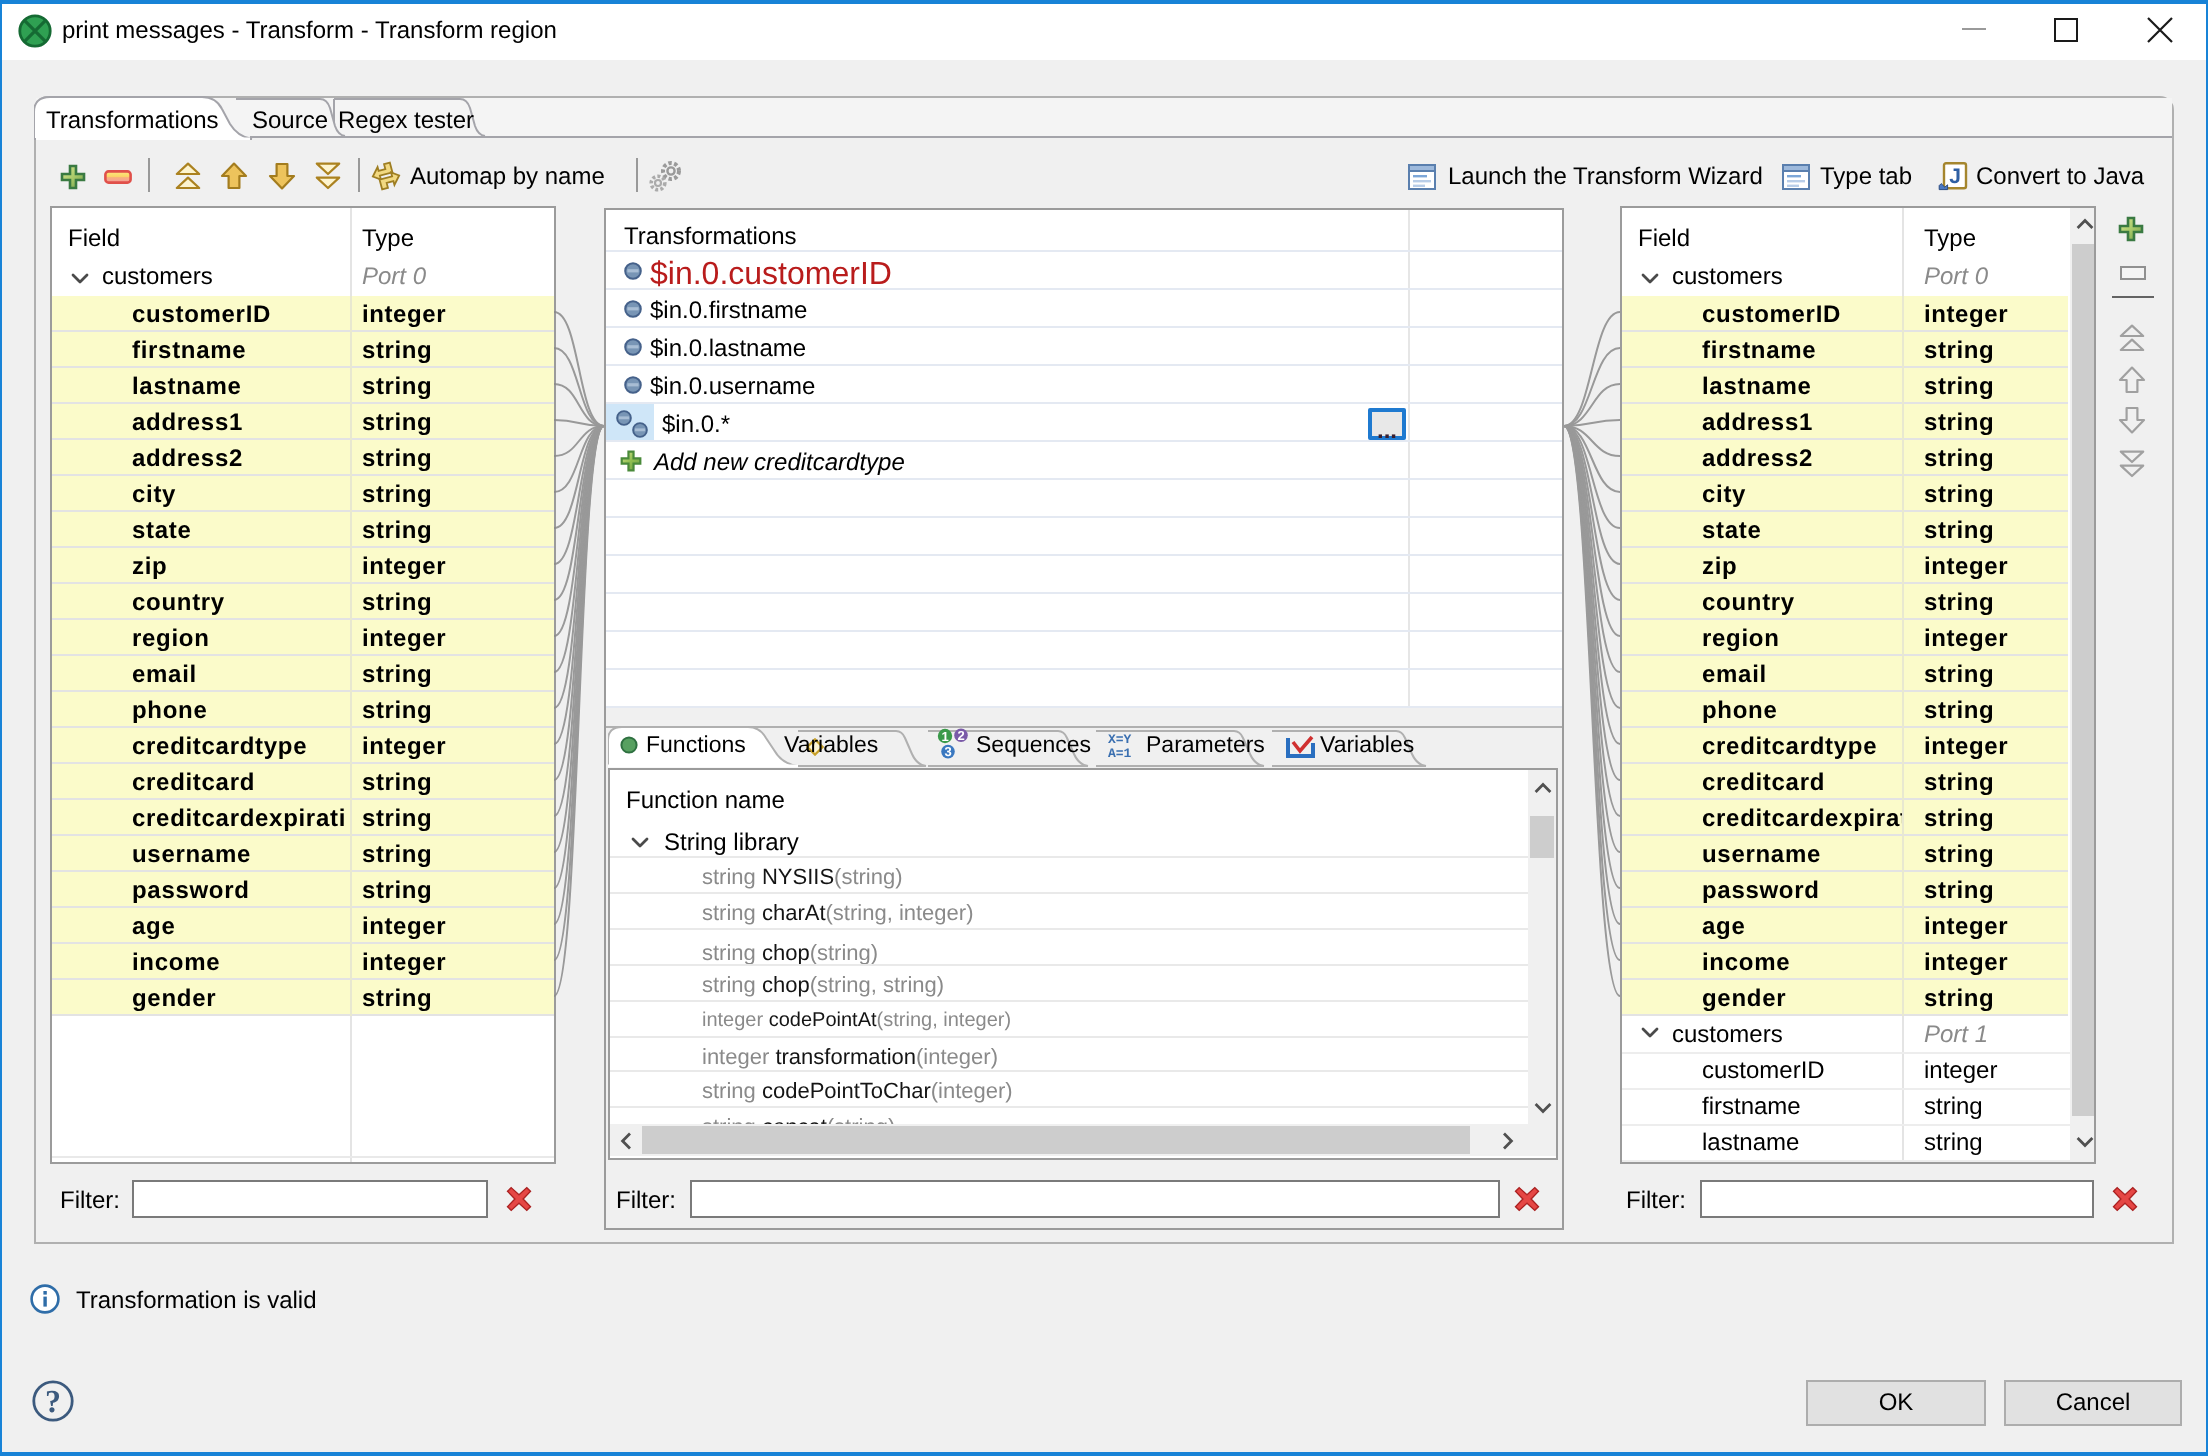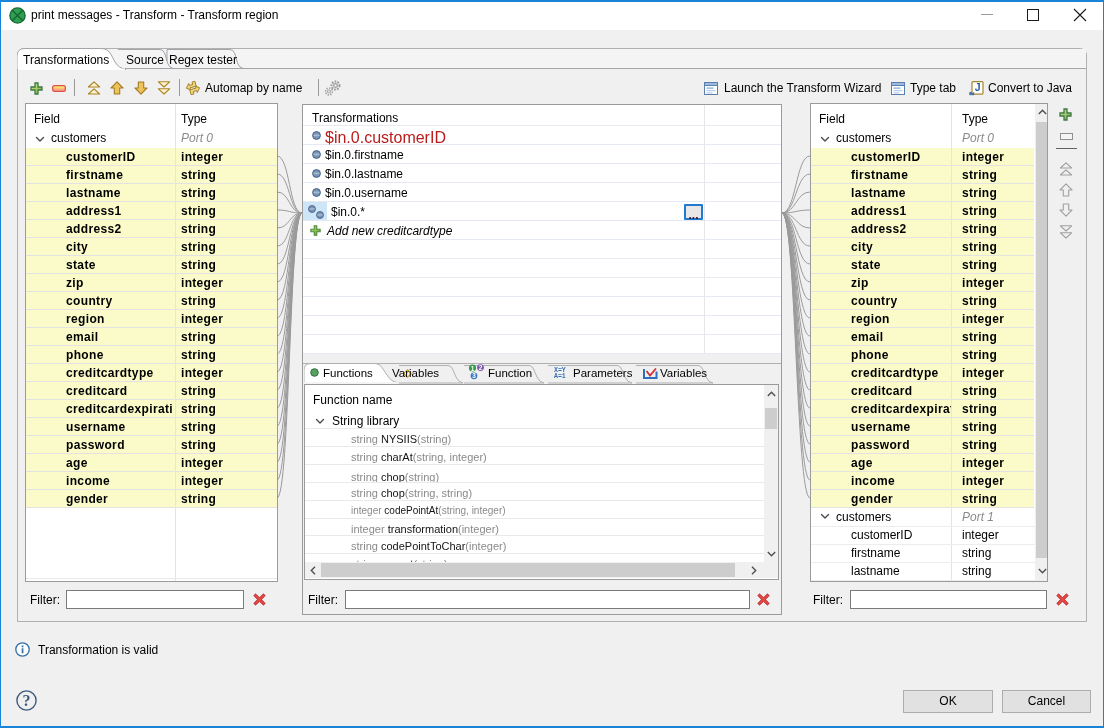--- a/index.html
+++ b/index.html
@@ -281,21 +281,21 @@
 <path d="M0 0.5 L65 0.5 Q68 0.5 69.5 4 L73 12 Q75.5 17.5 80 18 L0 18" fill="#f0f0f0" stroke="#b0b0b0" stroke-width="1"></path>
 </svg>
 <svg class="abs" style="left:468px;top:364px" width="17" height="16" viewBox="0 0 17 16">
 <circle cx="4.5" cy="4" r="3.6" fill="#3a9a4a"></circle>
     <text x="4.5" y="6.6" font-size="6.5" fill="#fff" text-anchor="middle" font-family="Liberation Sans" font-weight="bold">1</text>
 <circle cx="12.5" cy="3.6" r="3.4" fill="#7a5aa8"></circle>
     <text x="12.5" y="6" font-size="6.5" fill="#fff" text-anchor="middle" font-family="Liberation Sans" font-weight="bold">2</text>
 <circle cx="6" cy="11.8" r="3.4" fill="#3a78c0"></circle>
     <text x="6" y="14.2" font-size="6.5" fill="#fff" text-anchor="middle" font-family="Liberation Sans" font-weight="bold">3</text>
   </svg>
-<div class="abs" style="left:488px;top:367px;font-size:11.5px;color:#000">Function</div>
+<div class="abs" style="left:488px;top:367px;font-size:11.5px;color:#000">Sequences</div>
 <svg class="abs" style="left:548px;top:365px" width="86" height="19" viewBox="0 0 86 19">
 <path d="M0 0.5 L69 0.5 Q72 0.5 73.5 4 L77 12 Q79.5 17.5 84 18 L0 18" fill="#f0f0f0" stroke="#b0b0b0" stroke-width="1"></path>
 </svg>
 <svg class="abs" style="left:554px;top:366px" width="16" height="13" viewBox="0 0 16 13">
 <text x="0" y="5.6" font-size="6.5" fill="#3a6fb0" font-family="Liberation Mono" font-weight="bold">X=Y</text>
 <text x="0" y="12.4" font-size="6.5" fill="#3a6fb0" font-family="Liberation Mono" font-weight="bold">A=1</text>
   </svg>
 <div class="abs" style="left:573px;top:367px;font-size:11.5px;color:#000">Parameters</div>
 <svg class="abs" style="left:636px;top:365px" width="79" height="19" viewBox="0 0 79 19">
 <path d="M0 0.5 L62 0.5 Q65 0.5 66.5 4 L70 12 Q72.5 17.5 77 18 L0 18" fill="#f0f0f0" stroke="#b0b0b0" stroke-width="1"></path>

